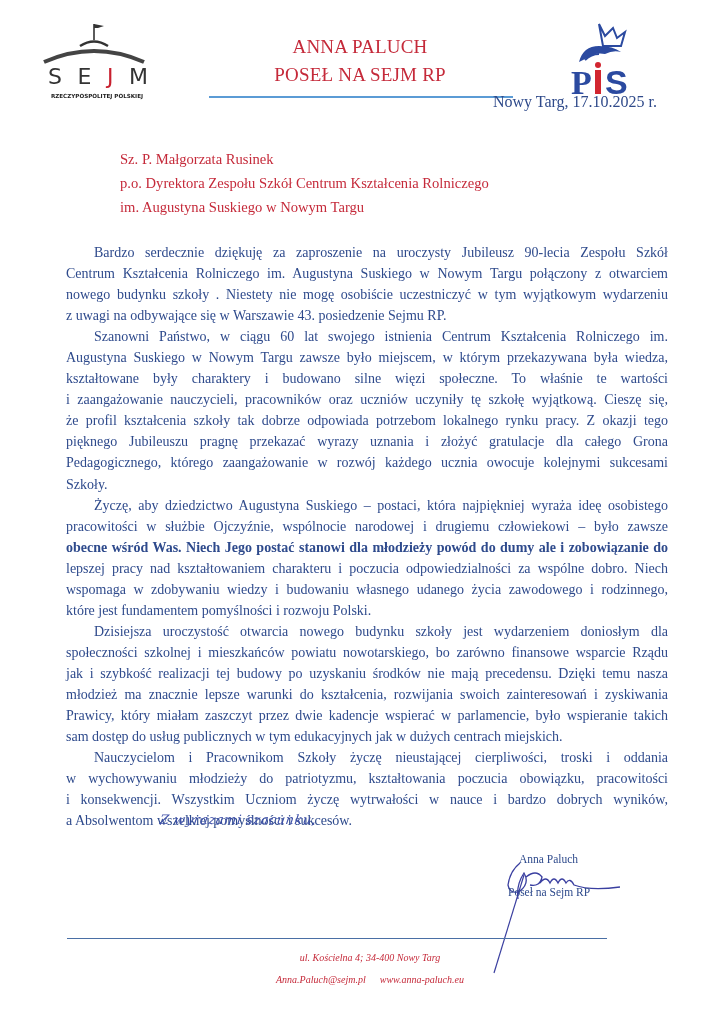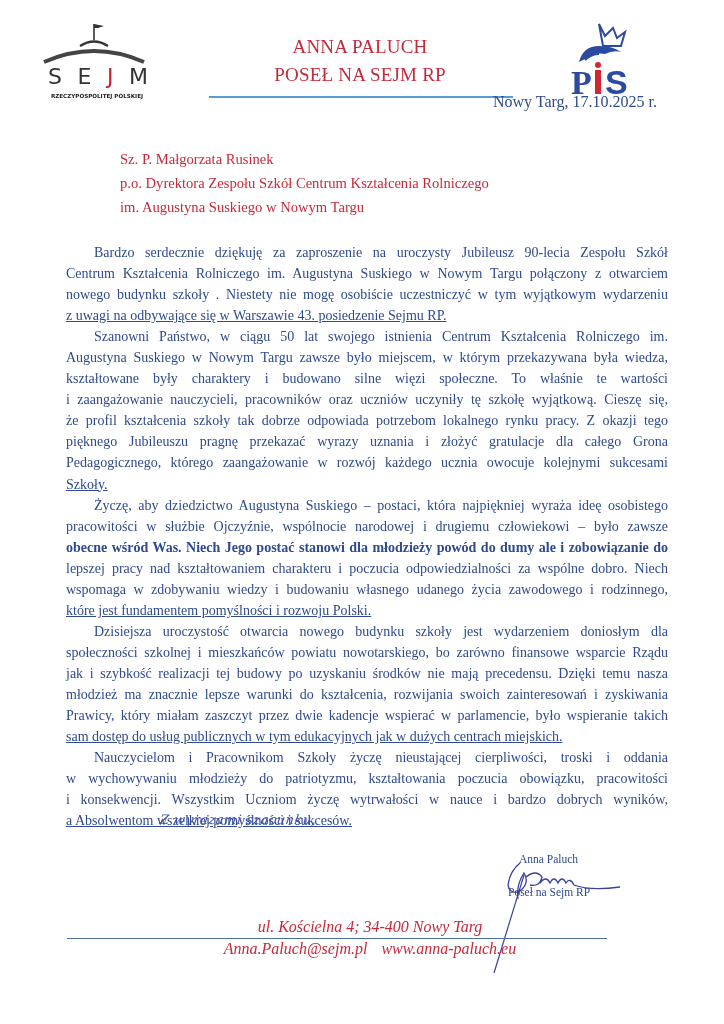--- a/index.html
+++ b/index.html
@@ -20,31 +20,31 @@
   .pis-logo { position: absolute; left: 565px; top: 16px; width: 80px; height: 84px; }
   .date-line { position: absolute; left: 493px; top: 93px; font-size: 16px; color: #2f4a8a; white-space: nowrap; }
 
   
   .addressee { position: absolute; left: 120px; top: 147px; width: 484px; text-align: left; color: #c52a3a; font-size: 14.6px; line-height: 24px; }
 
   
   .letter-body { position: absolute; left: 66px; top: 242px; width: 602px; color: #2e4a8c; font-family: "Liberation Serif", serif; font-size: 14px; }
   .para { margin: 0; }
   .line { display: block; height: 21.05px; line-height: 21.05px; text-align: justify; text-align-last: justify; white-space: nowrap; overflow: visible; }
-  .line.last { text-align-last: left; text-decoration: underline; }
+  .line.last { text-align-last: left; }
   .line.first { text-indent: 28px; }
 
   .closing { position: absolute; left: 160px; top: 812px; color: #3d4fa8; font-family: "DejaVu Serif", serif; font-style: italic; font-size: 13px; transform: skewX(-8deg); letter-spacing: 0.5px; }
 
   .sign-name { position: absolute; left: 519px; top: 853px; color: #2e4a8c; font-size: 11.5px; }
   .sign-title { position: absolute; left: 508px; top: 886px; color: #2e4a8c; font-size: 11.5px; }
   .signature { position: absolute; left: 480px; top: 855px; width: 160px; height: 120px; }
 
   .footer-rule { position: absolute; left: 67px; top: 938px; width: 540px; height: 1px; background: #4a6fa5; }
-  .footer { position: absolute; left: 160px; top: 916px; width: 420px; text-align: center; color: #c52a3a; font-style: italic; font-size: 16px; line-height: 22px; }
+  .footer { position: absolute; left: 160px; top: 947px; width: 420px; text-align: center; color: #c52a3a; font-style: italic; font-size: 10px; line-height: 22px; }
   .footer .gap { display: inline-block; width: 14px; }
 </style>
 </head>
 <body>
 
 <div class="sejm-logo">
   <svg width="112" height="50" viewBox="0 0 112 50">
 
     <line x1="56" y1="6" x2="56" y2="22" stroke="#333" stroke-width="1.6"></line>
     <path d="M56 6 L66 8 L60 10 L56 10 Z" fill="#333"></path>
@@ -92,21 +92,21 @@
 </div>
 
 <div class="letter-body" id="letter-body">
     <div class="para">
       <div class="line first" style="white-space: normal;">Bardzo serdecznie dziękuję za zaproszenie na uroczysty Jubileusz 90-lecia Zespołu Szkół</div>
       <div class="line" style="white-space: normal;">Centrum Kształcenia Rolniczego im. Augustyna Suskiego w Nowym Targu połączony z otwarciem</div>
       <div class="line" style="white-space: normal;">nowego budynku szkoły . Niestety nie mogę osobiście uczestniczyć w tym wyjątkowym wydarzeniu</div>
       <div class="line last" style="white-space: nowrap;">z uwagi na odbywające się w Warszawie 43. posiedzenie Sejmu RP.</div>
     </div>
     <div class="para">
-      <div class="line first" style="white-space: normal;">Szanowni Państwo, w ciągu 50 lat swojego istnienia Centrum Kształcenia Rolniczego im.</div>
+      <div class="line first" style="white-space: normal;">Szanowni Państwo, w ciągu 60 lat swojego istnienia Centrum Kształcenia Rolniczego im.</div>
       <div class="line" style="white-space: normal;">Augustyna Suskiego w Nowym Targu zawsze było miejscem, w  którym przekazywana była wiedza,</div>
       <div class="line" style="white-space: normal;">kształtowane były charaktery i budowano silne więzi społeczne. To właśnie te wartości</div>
       <div class="line" style="white-space: normal;">i zaangażowanie nauczycieli, pracowników oraz uczniów uczyniły tę szkołę wyjątkową.  Cieszę się,</div>
       <div class="line" style="white-space: normal;">że profil kształcenia szkoły tak dobrze odpowiada potrzebom lokalnego rynku pracy. Z okazji tego</div>
       <div class="line" style="white-space: normal;">pięknego Jubileuszu pragnę przekazać wyrazy uznania i złożyć gratulacje dla całego Grona</div>
       <div class="line" style="white-space: normal;">Pedagogicznego, którego zaangażowanie w rozwój każdego ucznia owocuje kolejnymi sukcesami</div>
       <div class="line last" style="white-space: nowrap;">Szkoły.</div>
     </div>
     <div class="para">
       <div class="line first" style="white-space: normal;">Życzę, aby dziedzictwo Augustyna Suskiego – postaci, która najpiękniej wyraża ideę osobistego</div>

